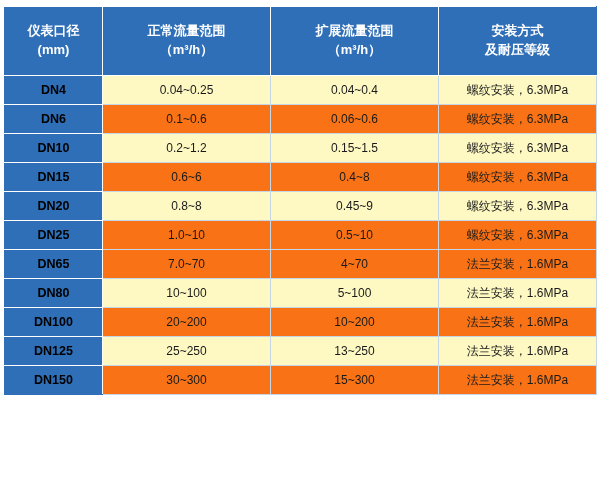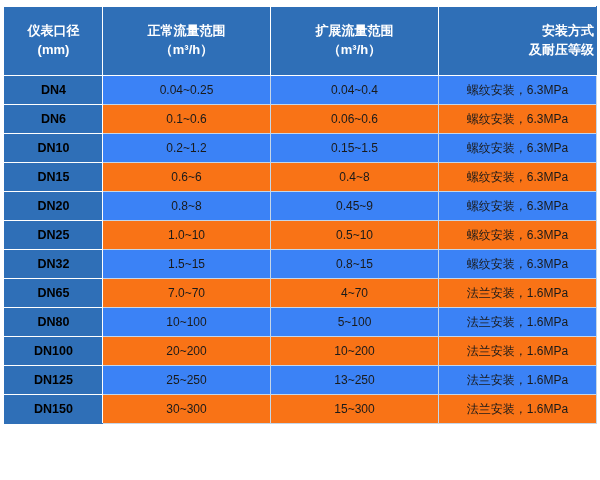--- a/index.html
+++ b/index.html
@@ -39,42 +39,41 @@
     border: 1px solid #ffffff;
     line-height: 1.45;
     height: 56px;
     vertical-align: middle;
   }
   thead th.first {
     border-left: 1px solid #2f6fb7;
   }
   thead th.last {
     border-right: 1px solid #2f6fb7;
-    text-align: right;
   }
   tbody td {
     font-size: 12px;
     text-align: center;
     padding: 4px 2px;
     border: 1px solid #c5d6e8;
     height: 20px;
     color: #1a1a1a;
     white-space: nowrap;
     overflow: hidden;
   }
   tbody td.dn {
     background: #2f6fb7;
     color: #000000;
     font-weight: bold;
     font-size: 12.5px;
     border: 1px solid #ffffff;
     border-left: 1px solid #2f6fb7;
   }
   tbody tr.odd td.val {
-    background: #3b82f6;
+    background: #fef9c3;
   }
   tbody tr.even td.val {
     background: #f97316;
   }
   tbody tr:last-child td.dn {
     border-bottom: 1px solid #2f6fb7;
   }
 </style>
 </head>
 <body>
@@ -137,26 +136,20 @@
           <td class="val">0.8~8</td>
           <td class="val">0.45~9</td>
           <td class="val">螺纹安装，6.3MPa</td>
         </tr>
         <tr class="even">
           <td class="dn">DN25</td>
           <td class="val">1.0~10</td>
           <td class="val">0.5~10</td>
           <td class="val">螺纹安装，6.3MPa</td>
         </tr>
-        <tr class="odd">
-          <td class="dn">DN32</td>
-          <td class="val">1.5~15</td>
-          <td class="val">0.8~15</td>
-          <td class="val">螺纹安装，6.3MPa</td>
-        </tr>
         <tr class="even">
           <td class="dn">DN65</td>
           <td class="val">7.0~70</td>
           <td class="val">4~70</td>
           <td class="val">法兰安装，1.6MPa</td>
         </tr>
         <tr class="odd">
           <td class="dn">DN80</td>
           <td class="val">10~100</td>
           <td class="val">5~100</td>

